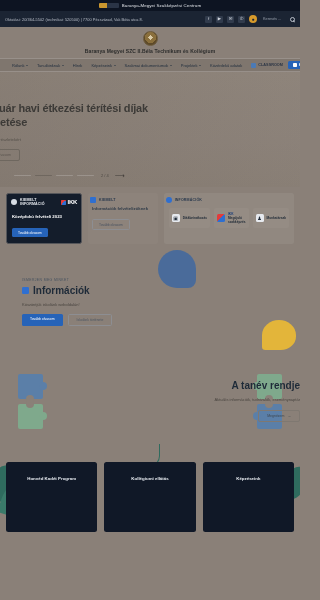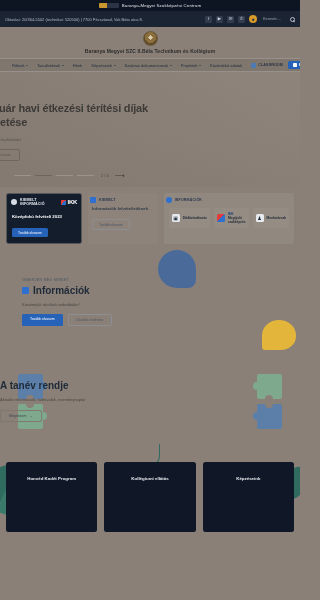--- a/index.html
+++ b/index.html
@@ -296,21 +296,21 @@
   .ibtn {
     background: #2663b8; color: #fff;
     font-size: 3.4px; padding: 3px 8px; border-radius: 1.5px;
   }
   .ibtn.ghost { background: transparent; color: #4d5663; border: .6px solid #8d8e92; }
 
   
   .tanev {
     position: relative;
     padding: 36px 0 40px 0;
-    text-align: left;
+    text-align: right;
     background: #8a8078;
   }
   .yellow {
     position: absolute; right: 4px; top: -24px;
     width: 34px; height: 30px;
     background: #e3b53a;
     border-radius: 50% 50% 45% 10%;
   }
   .puzzle {
     position: absolute; width: 25px; height: 25px;

